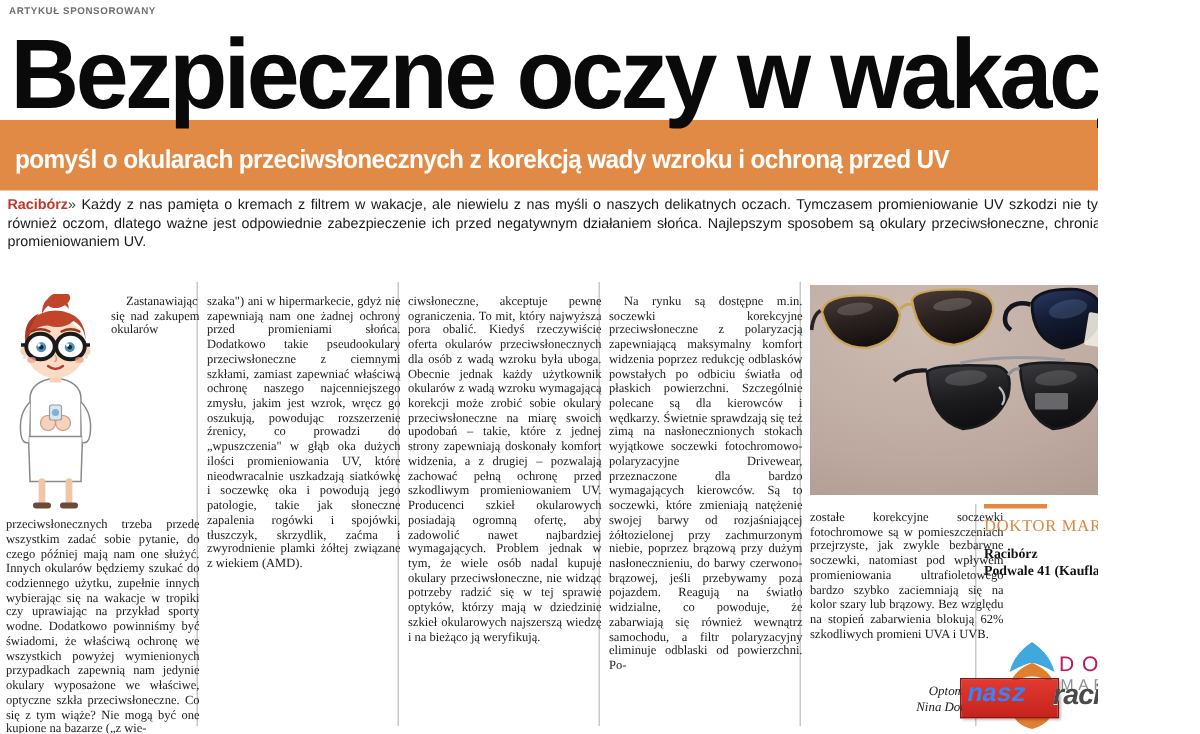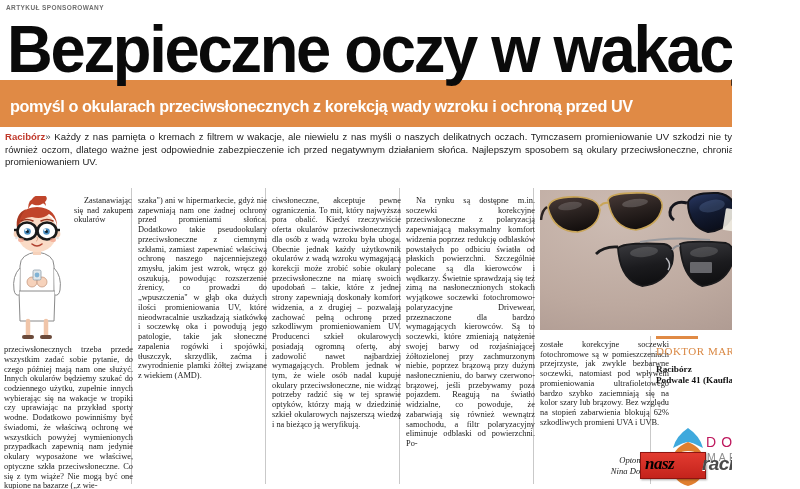--- a/index.html
+++ b/index.html
@@ -117,22 +117,22 @@
   
   .nrlogo{position:absolute;left:640px;top:452px;height:28px;}
   .nr-red{
     position:absolute;left:0;top:0;width:64px;height:25px;
     background:linear-gradient(180deg,#e23b30 0%,#c4231c 100%);
     border:1px solid #8d1410;
     box-shadow:1px 1px 2px rgba(0,0,0,.35);
   }
   .nr-nasz{
     position:absolute;left:5px;top:2px;
-    font-family:Liberation Serif, serif;
-    font-style:italic;font-weight:700;font-size:17px;color:#000000;
+    font-family:Liberation Mono, monospace;
+    font-style:italic;font-weight:700;font-size:17px;color:#3b82f6;
     letter-spacing:-.5px;
   }
   .nr-rest{
     position:absolute;left:62px;top:1px;
     font-family:Liberation Sans, sans-serif;
     font-style:italic;font-weight:700;font-size:19px;color:#4a4a4a;
     letter-spacing:-.6px;text-shadow:0 1px 0 #fff;
   }
   .nr-dot{color:#d8251c;}
 </style>

